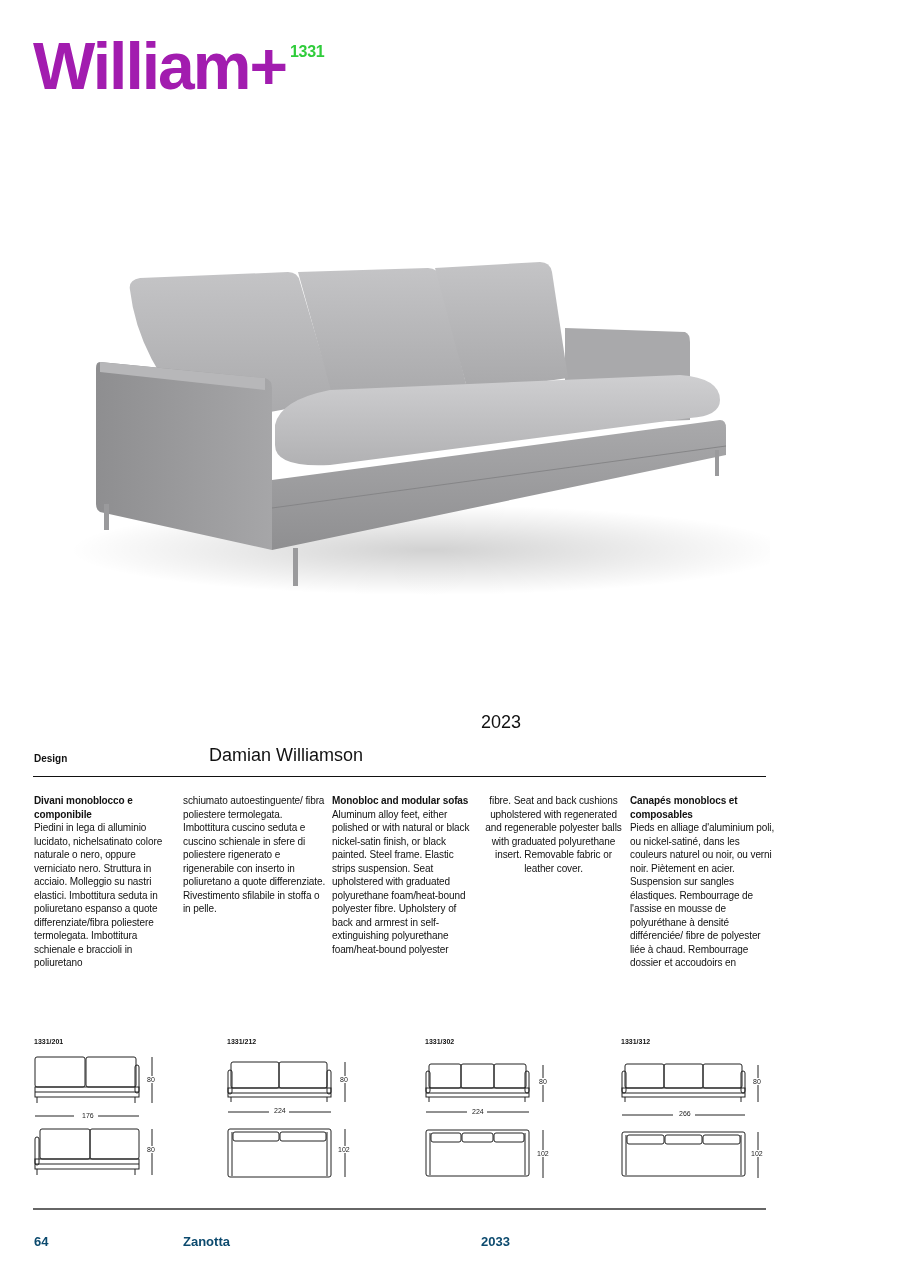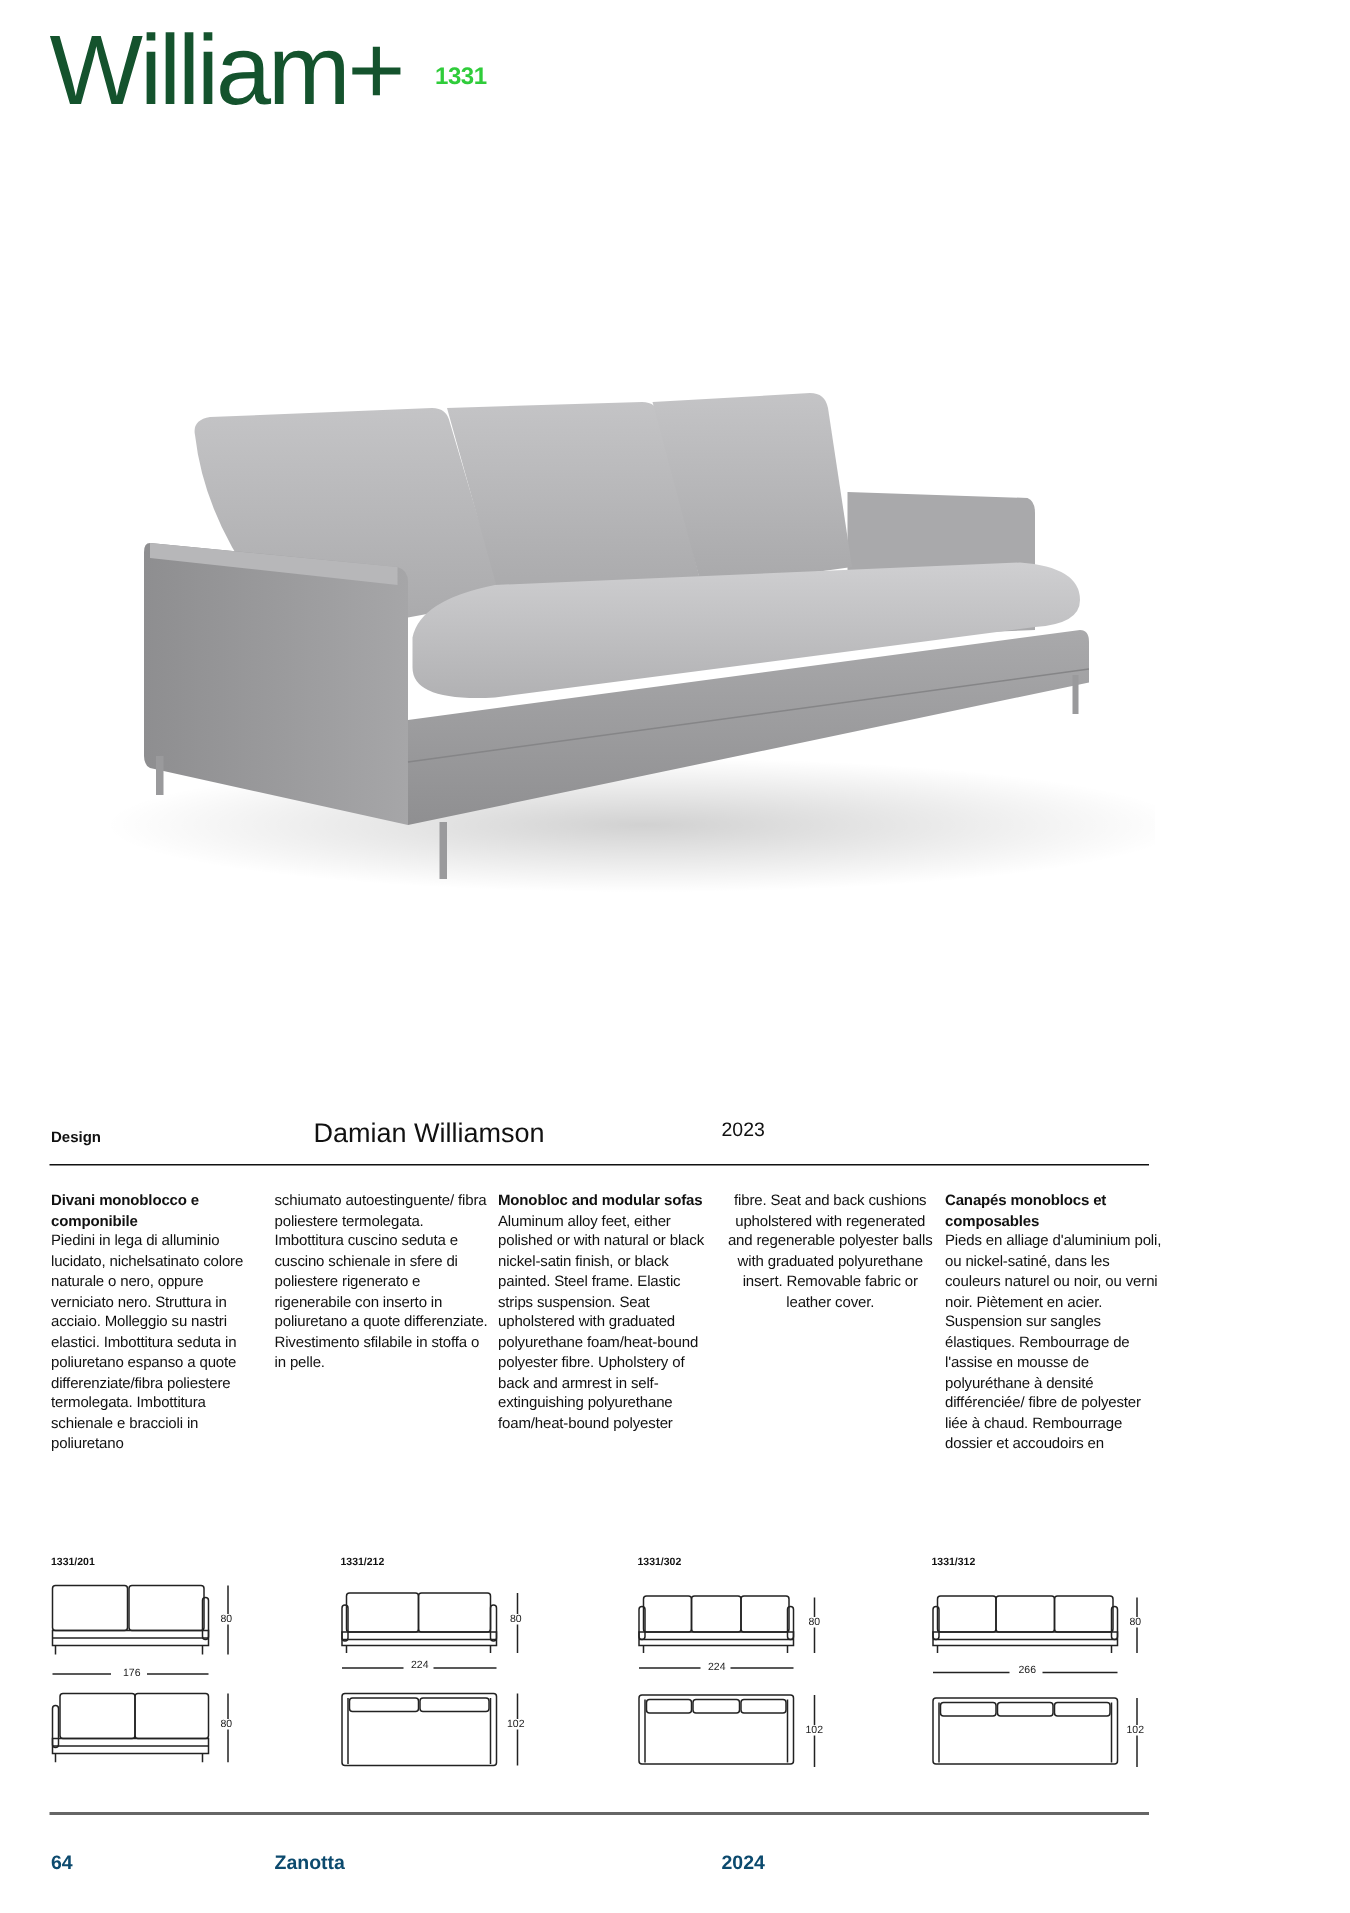--- a/index.html
+++ b/index.html
@@ -1,26 +1,26 @@
 <!DOCTYPE html>
 <html><head>
 <meta charset="utf-8">
 <style>
   * { margin:0; padding:0; box-sizing:border-box; }
   html, body { width:900px; height:1275px; background:#ffffff; overflow:hidden; }
   body { position:relative; font-family:"Liberation Sans", sans-serif; color:#111; }
 
-  .title { position:absolute; left:33px; top:6px; font-size:66px; letter-spacing:-2px; font-weight:400; line-height:80px; color:#14532d; }
+  .title { position:absolute; left:33px; top:26px; font-size:66px; letter-spacing:-2px; font-weight:700; line-height:80px; color:#a21caf; }
   .code { position:absolute; left:290px; top:43px; font-size:16px; font-weight:700; color:#2fcc3a; letter-spacing:-0.3px;text-align:center; }
 
   .photo { position:absolute; left:30px; top:250px; width:740px; height:360px; }
 
   .design-label { position:absolute; left:34px; top:753px; font-size:10px; font-weight:700;text-align:center; }
   .designer { position:absolute; left:183px; top:745px; font-size:18px;margin-left:26px; }
-  .year { position:absolute; left:481px; top:745px; font-size:13px; }
+  .year { position:absolute; left:481px; top:712px; font-size:18px; }
   .rule-top { position:absolute; left:33px; top:776px; width:733px; height:1px; background:#111; }
 
   .col { position:absolute; top:794px; width:145px; font-size:10px; line-height:13.5px; color:#111; letter-spacing:-0.1px; }
   .col b { font-weight:700; display:block; }
   .c1 { left:34px; } .c2 { left:183px; } .c3 { left:332px; } .c4 { left:481px;text-align:center; } .c5 { left:630px; }
 
   .model { position:absolute; top:1038px; font-size:7px; font-weight:700; }
   .drw { position:absolute; }
   .drw svg { display:block; }
   .dim { position:absolute; font-size:7px; color:#222; background:#fff; padding:0 2px; }
@@ -209,13 +209,13 @@
     <line x1="137" y1="69" x2="137" y2="115"></line>
   </svg>
 </div>
 <div class="dim" style="left:751px; top:1078px">80</div>
 <div class="dim" style="left:677px; top:1110px">266</div>
 <div class="dim" style="left:749px; top:1150px">102</div>
 
 <div class="rule-bottom"></div>
 <div class="foot" style="left:34px">64</div>
 <div class="foot" style="left:183px">Zanotta</div>
-<div class="foot" style="left:481px">2024</div>
+<div class="foot" style="left:481px">2033</div>
 
 </body></html>

